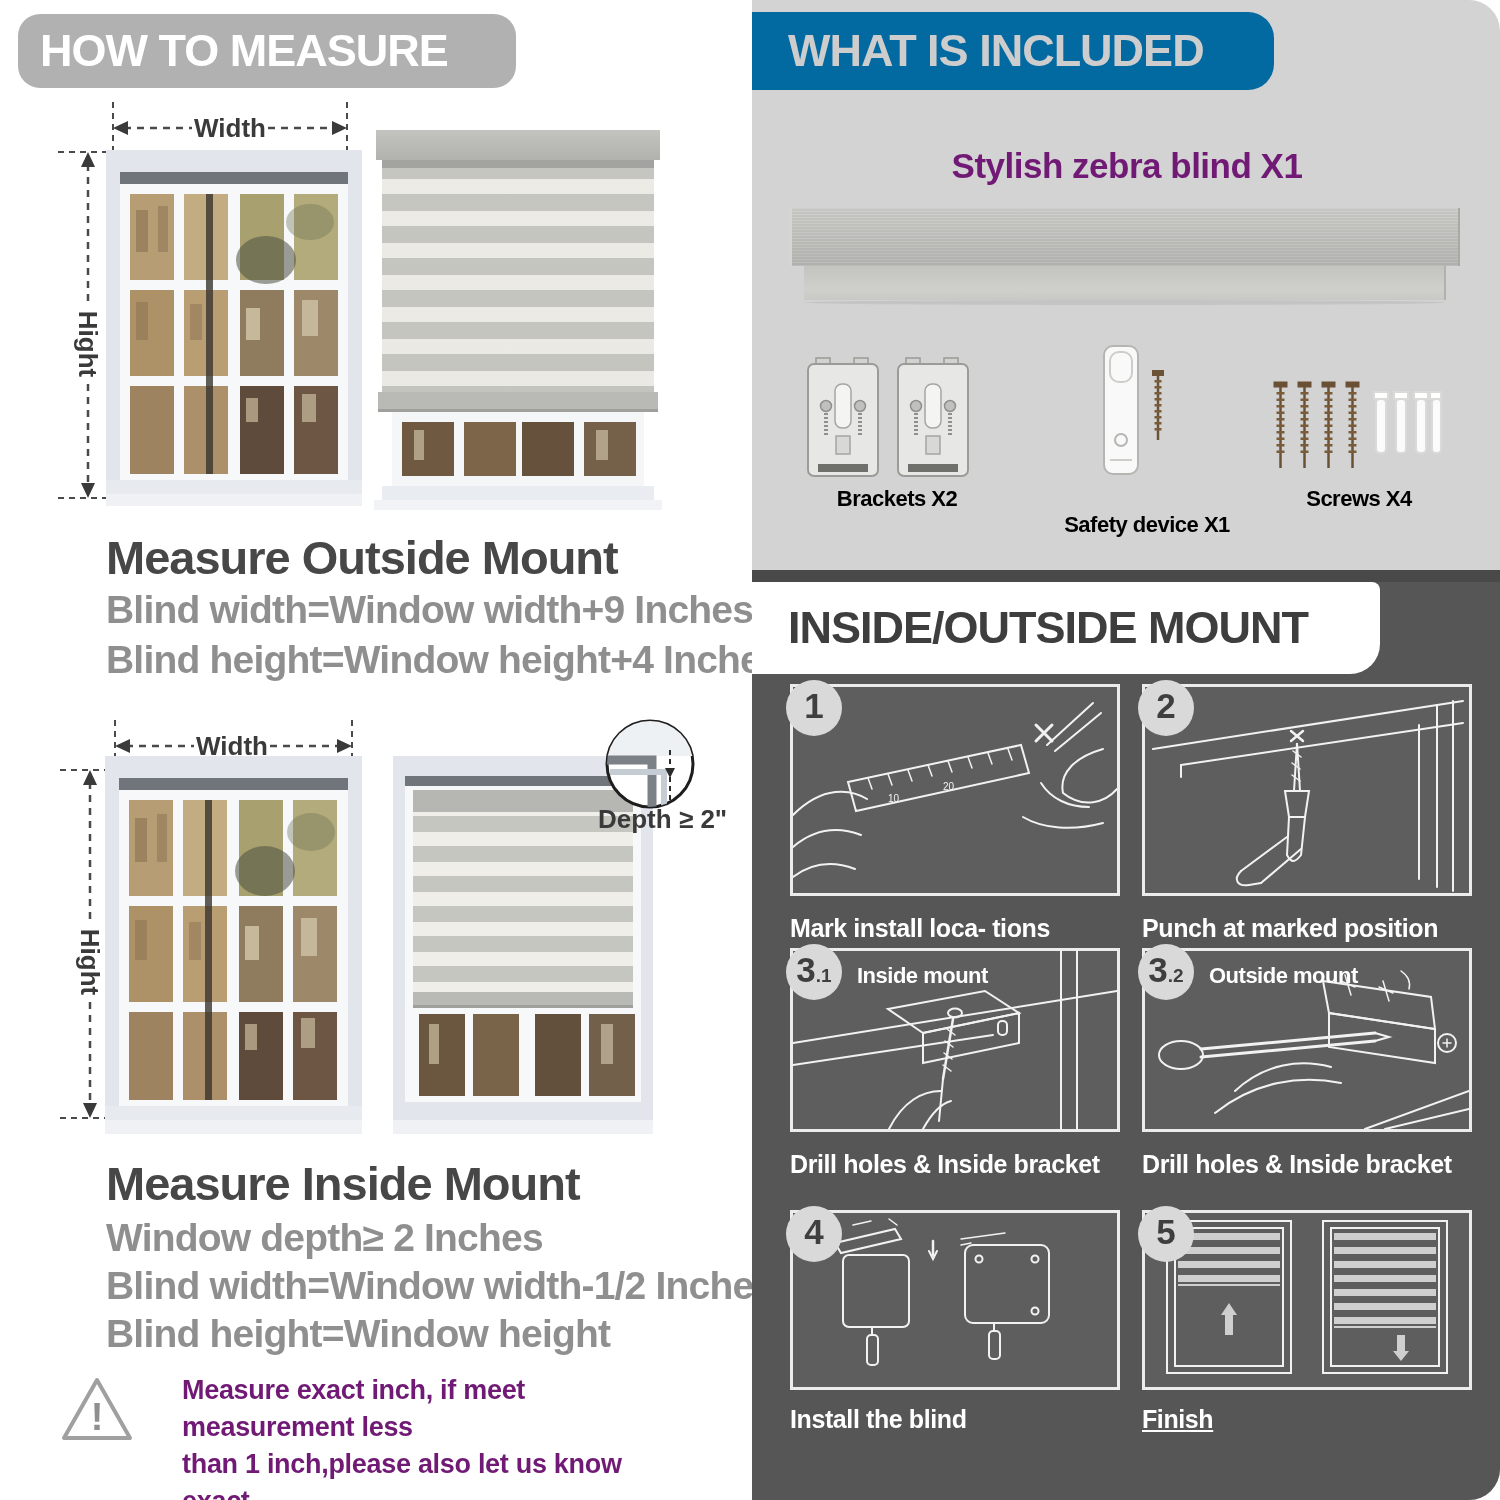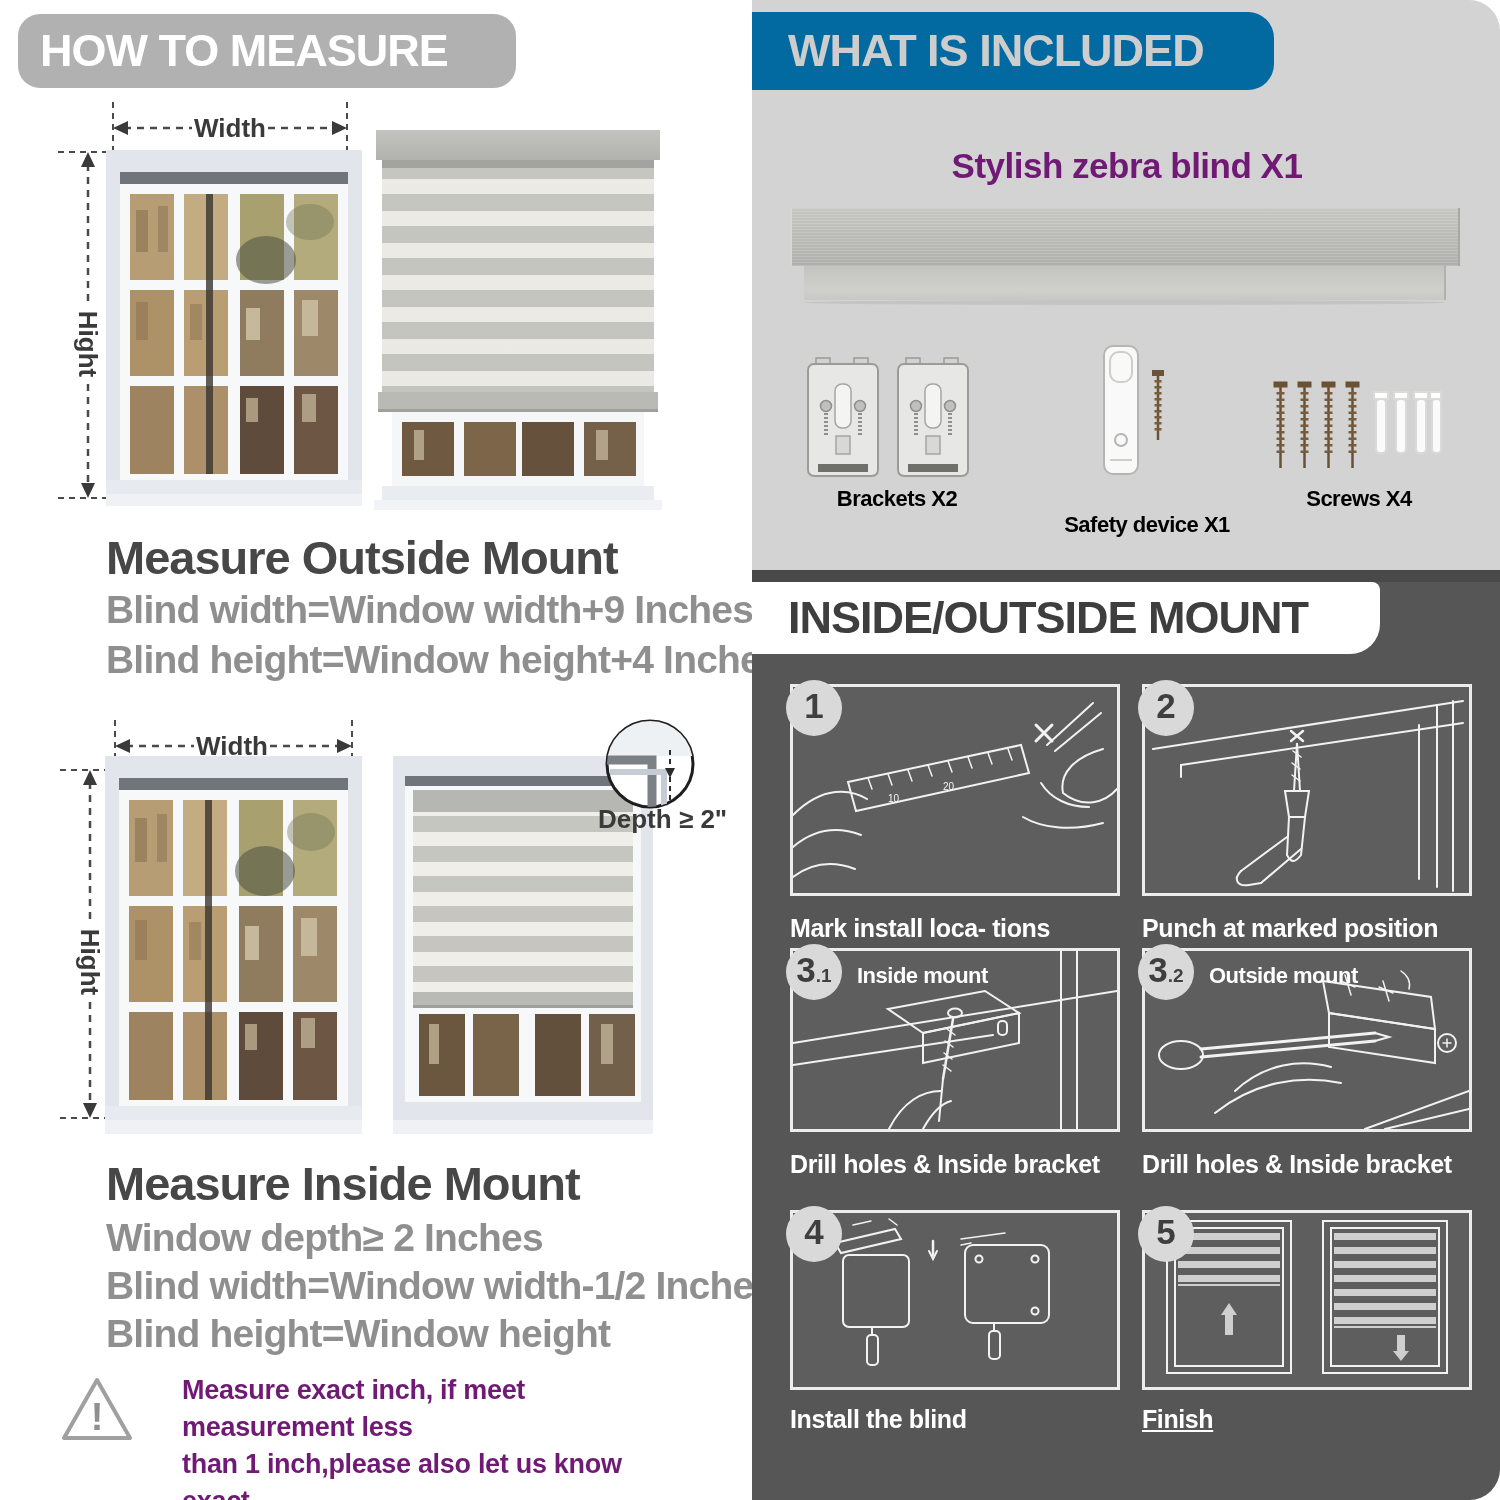--- a/index.html
+++ b/index.html
@@ -30,21 +30,21 @@
              linear-gradient(180deg,#cacbc7,#bdbeba 55%,#b3b4b0);
              border-left:2px solid #d6d7d3;border-right:2px solid #a8a9a5;}
   .rail-lower{left:52px;top:266px;width:642px;height:34px;
               background:linear-gradient(180deg,#c3c4bf,#cfd0cb 70%,#c8c9c4);
               border-right:2px solid #b0b1ad;}
   .rail-shadow{left:52px;top:300px;width:642px;height:5px;background:rgba(0,0,0,0.07);border-radius:50%;}
   .item-label{font-size:22px;font-weight:bold;color:#000000;text-align:center;letter-spacing:-0.5px;white-space:nowrap;}
 
   .dark-sec{left:752px;top:570px;width:748px;height:930px;background:#565656;}
   .dark-strip{left:0;top:0;width:748px;height:12px;background:#494949;}
-  .banner-dark{left:0;top:12px;width:628px;height:72px;background:#ffffff;
+  .banner-dark{left:0;top:12px;width:628px;height:92px;background:#ffffff;
                border-radius:0 8px 30px 0;display:flex;align-items:center;}
   .banner-dark span{color:#3e3e3e;font-size:45px;font-weight:bold;letter-spacing:-1px;padding-left:36px;}
   .panel{background:#5e5e5e;border:3px solid #ececec;}
   .badge{position:absolute;left:-7px;top:-7px;width:56px;height:56px;border-radius:50%;background:#d9d9d9;
          color:#3f3f3f;display:flex;align-items:baseline;justify-content:center;padding-top:8px;}
   .badge .b-main{font-size:35px;font-weight:bold;line-height:1;}
   .badge .b-sub{font-size:19px;font-weight:bold;line-height:1;}
   .panel-title{position:absolute;left:64px;top:12px;color:#ffffff;font-size:22px;font-weight:bold;letter-spacing:-0.5px;}
   .caption{color:#ffffff;font-size:25px;font-weight:bold;letter-spacing:-0.4px;white-space:nowrap;}
   svg{display:block;}

